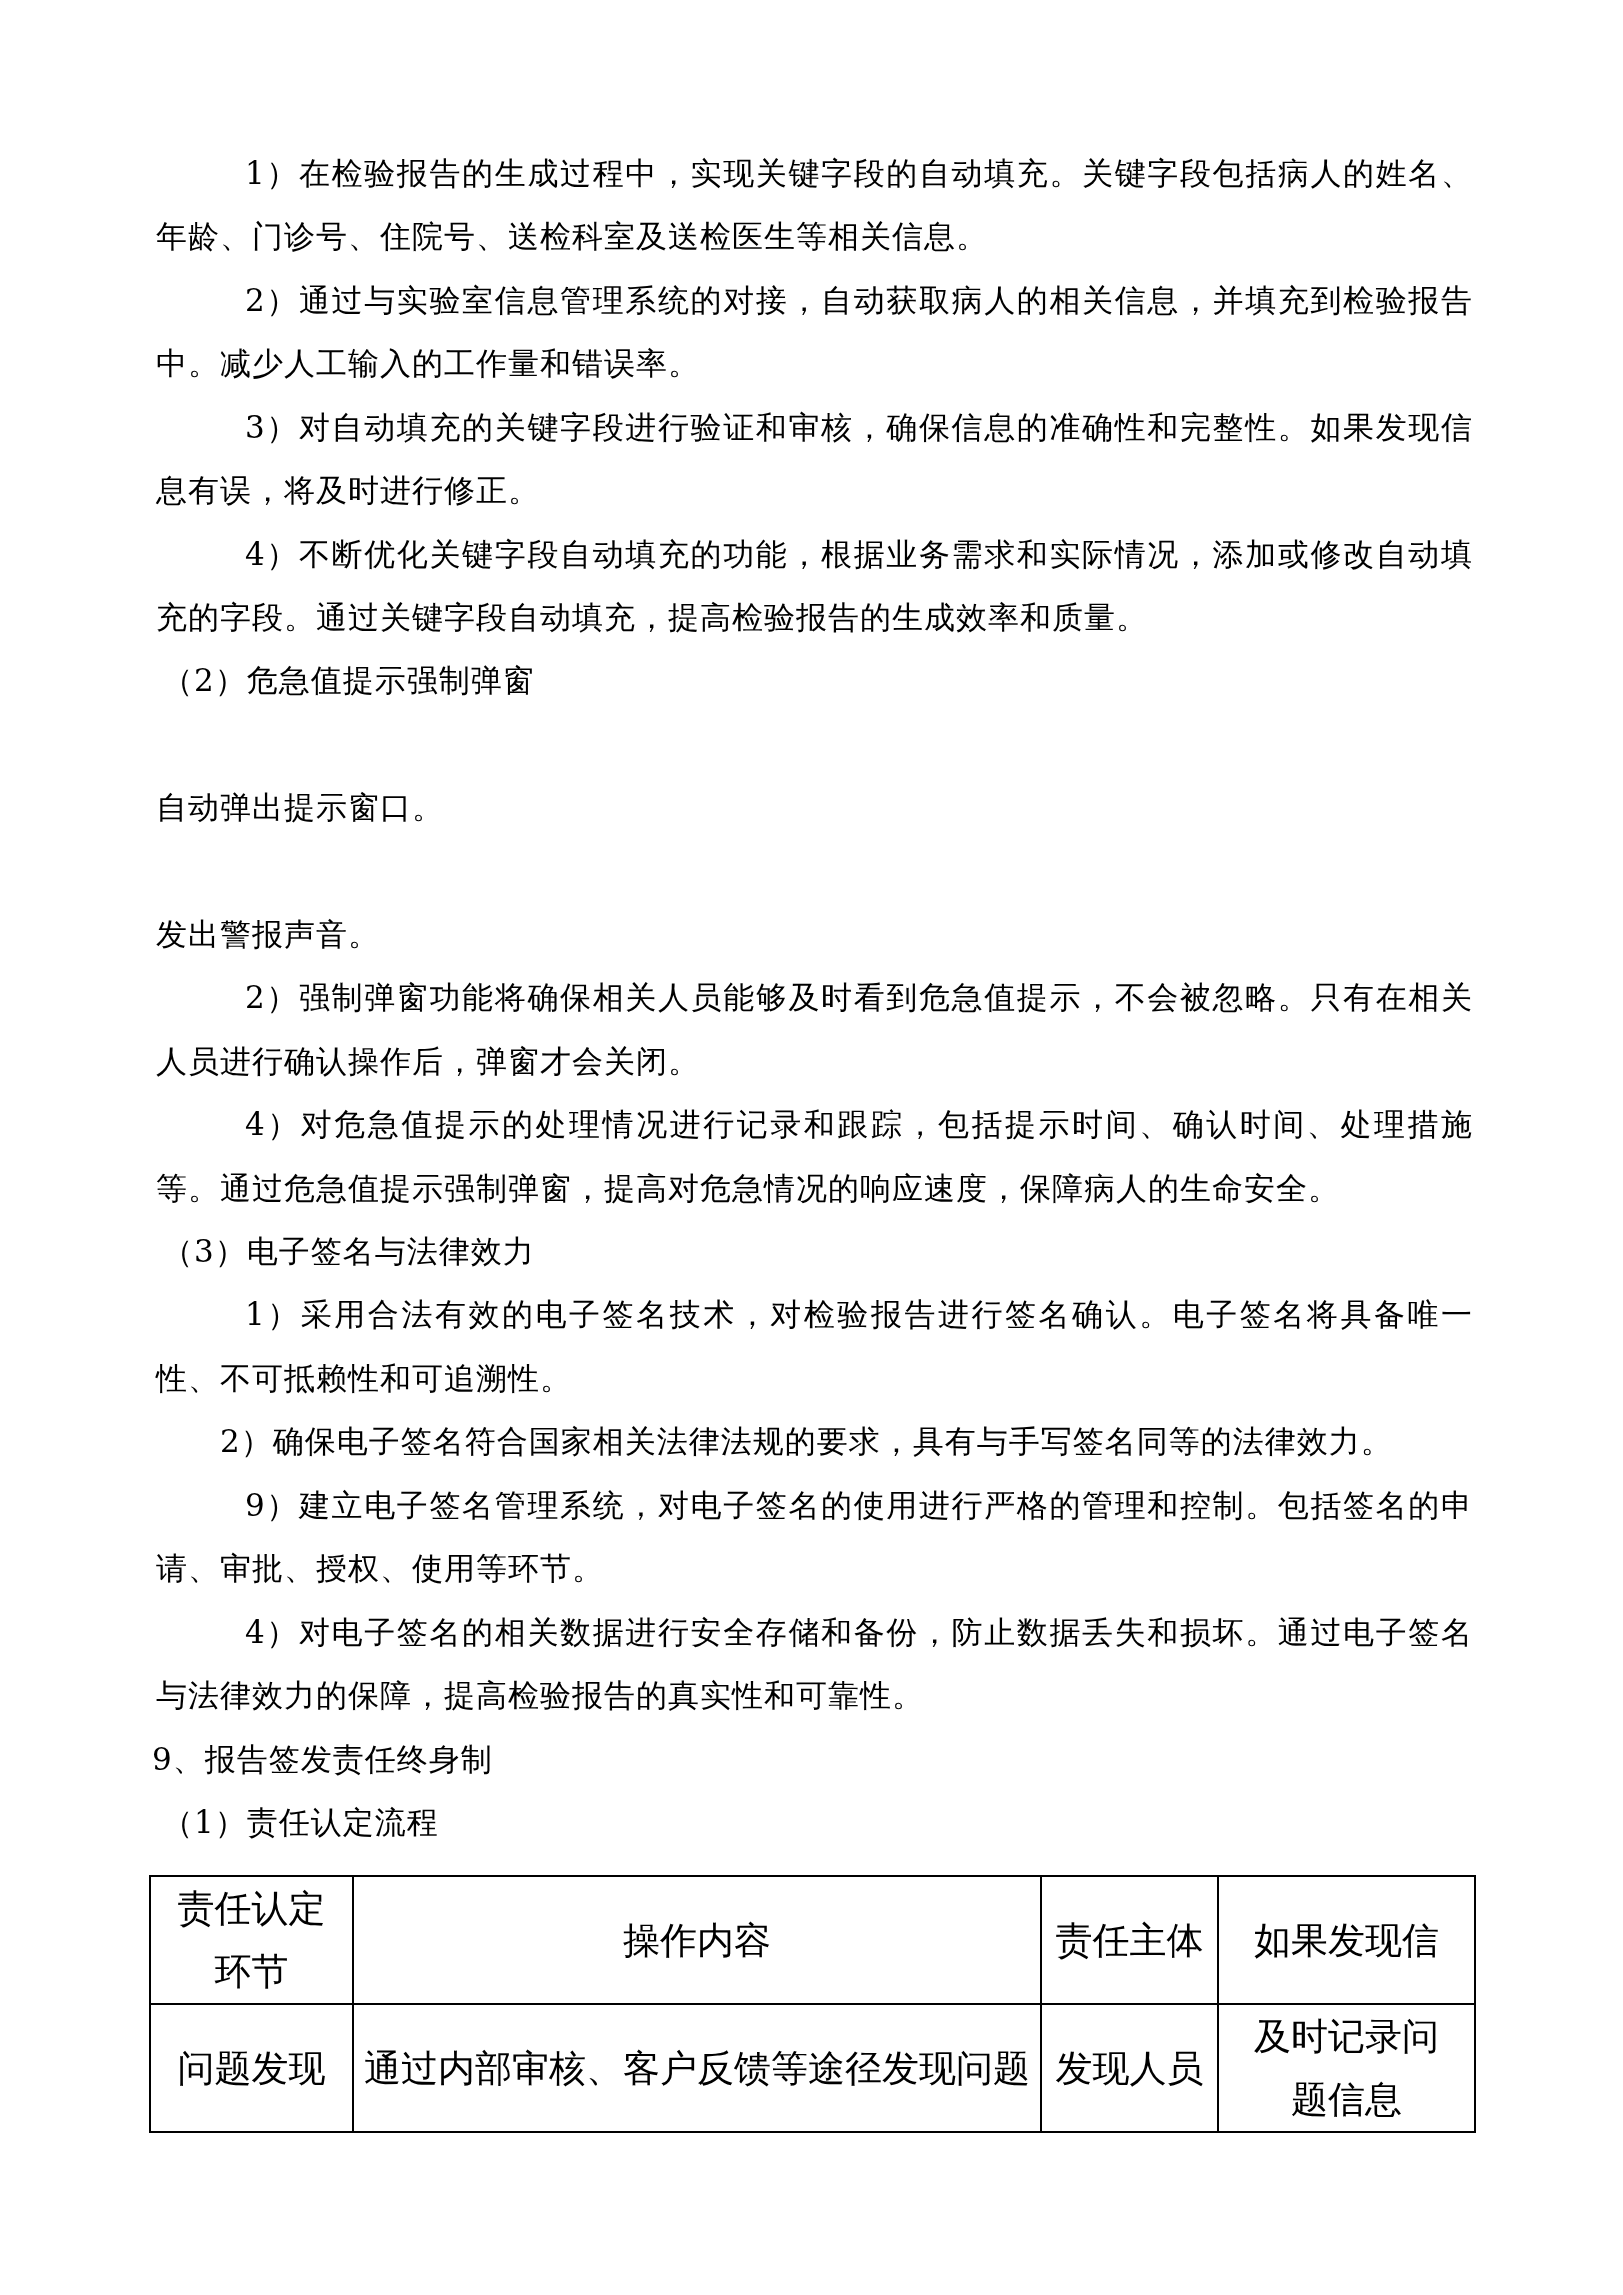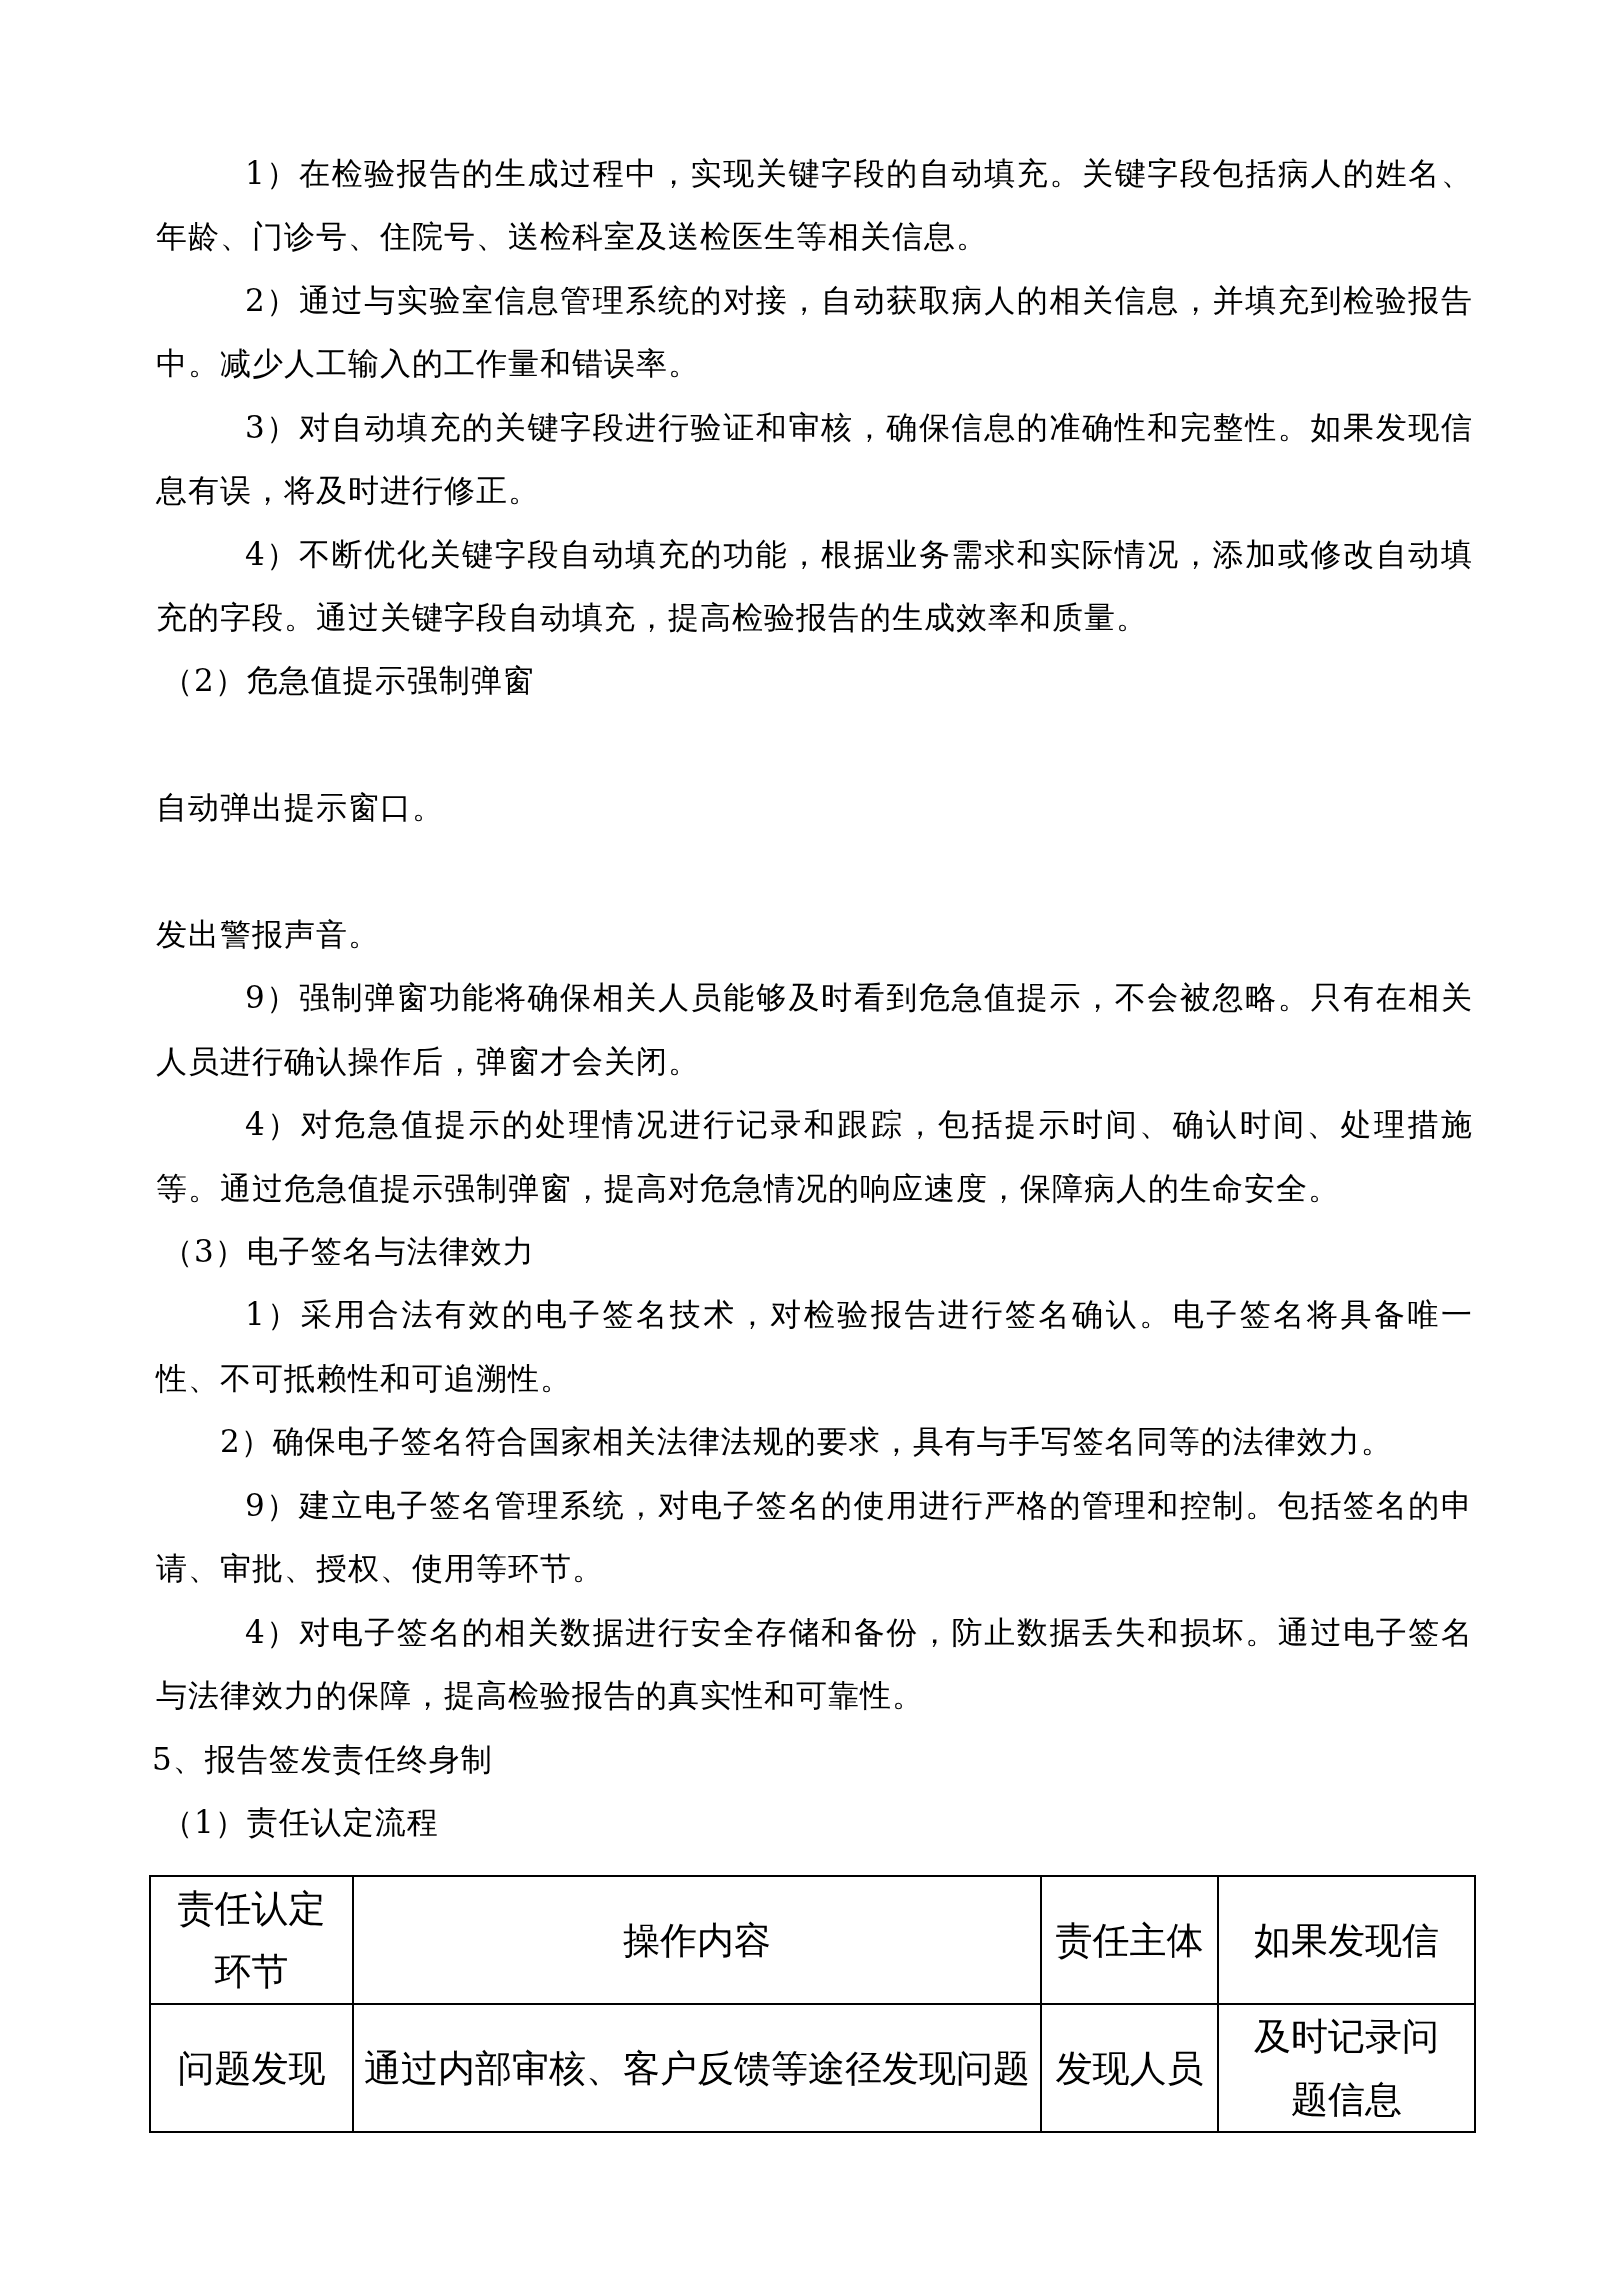--- a/index.html
+++ b/index.html
@@ -37,40 +37,40 @@
 
   <div class="line indent full" style="top:523px">4）不断优化关键字段自动填充的功能，根据业务需求和实际情况，添加或修改自动填</div>
   <div class="line" style="top:586px">充的字段。通过关键字段自动填充，提高检验报告的生成效率和质量。</div>
 
   <div class="heading sub" style="top:649px">（2）危急值提示强制弹窗</div>
 
   <div class="line" style="top:776px">自动弹出提示窗口。</div>
 
   <div class="line" style="top:903px">发出警报声音。</div>
 
-  <div class="line indent full" style="top:966px">9）强制弹窗功能将确保相关人员能够及时看到危急值提示，不会被忽略。只有在相关</div>
+  <div class="line indent full" style="top:966px">2）强制弹窗功能将确保相关人员能够及时看到危急值提示，不会被忽略。只有在相关</div>
   <div class="line" style="top:1030px">人员进行确认操作后，弹窗才会关闭。</div>
 
   <div class="line indent full" style="top:1093px">4）对危急值提示的处理情况进行记录和跟踪，包括提示时间、确认时间、处理措施</div>
   <div class="line" style="top:1157px">等。通过危急值提示强制弹窗，提高对危急情况的响应速度，保障病人的生命安全。</div>
 
   <div class="heading sub" style="top:1220px">（3）电子签名与法律效力</div>
 
   <div class="line indent full" style="top:1283px">1）采用合法有效的电子签名技术，对检验报告进行签名确认。电子签名将具备唯一</div>
   <div class="line" style="top:1347px">性、不可抵赖性和可追溯性。</div>
 
   <div class="line indent" style="top:1410px">2）确保电子签名符合国家相关法律法规的要求，具有与手写签名同等的法律效力。</div>
 
   <div class="line indent full" style="top:1474px">9）建立电子签名管理系统，对电子签名的使用进行严格的管理和控制。包括签名的申</div>
   <div class="line" style="top:1537px">请、审批、授权、使用等环节。</div>
 
   <div class="line indent full" style="top:1601px">4）对电子签名的相关数据进行安全存储和备份，防止数据丢失和损坏。通过电子签名</div>
   <div class="line" style="top:1664px">与法律效力的保障，提高检验报告的真实性和可靠性。</div>
 
-  <div class="heading main" style="top:1728px">5、报告签发责任终身制</div>
+  <div class="heading main" style="top:1728px">9、报告签发责任终身制</div>
   <div class="heading sub" style="top:1791px">（1）责任认定流程</div>
 
   <table class="resp">
     <colgroup>
       <col style="width:203px">
       <col style="width:688px">
       <col style="width:177px">
       <col style="width:257px">
     </colgroup>
     <tbody>

